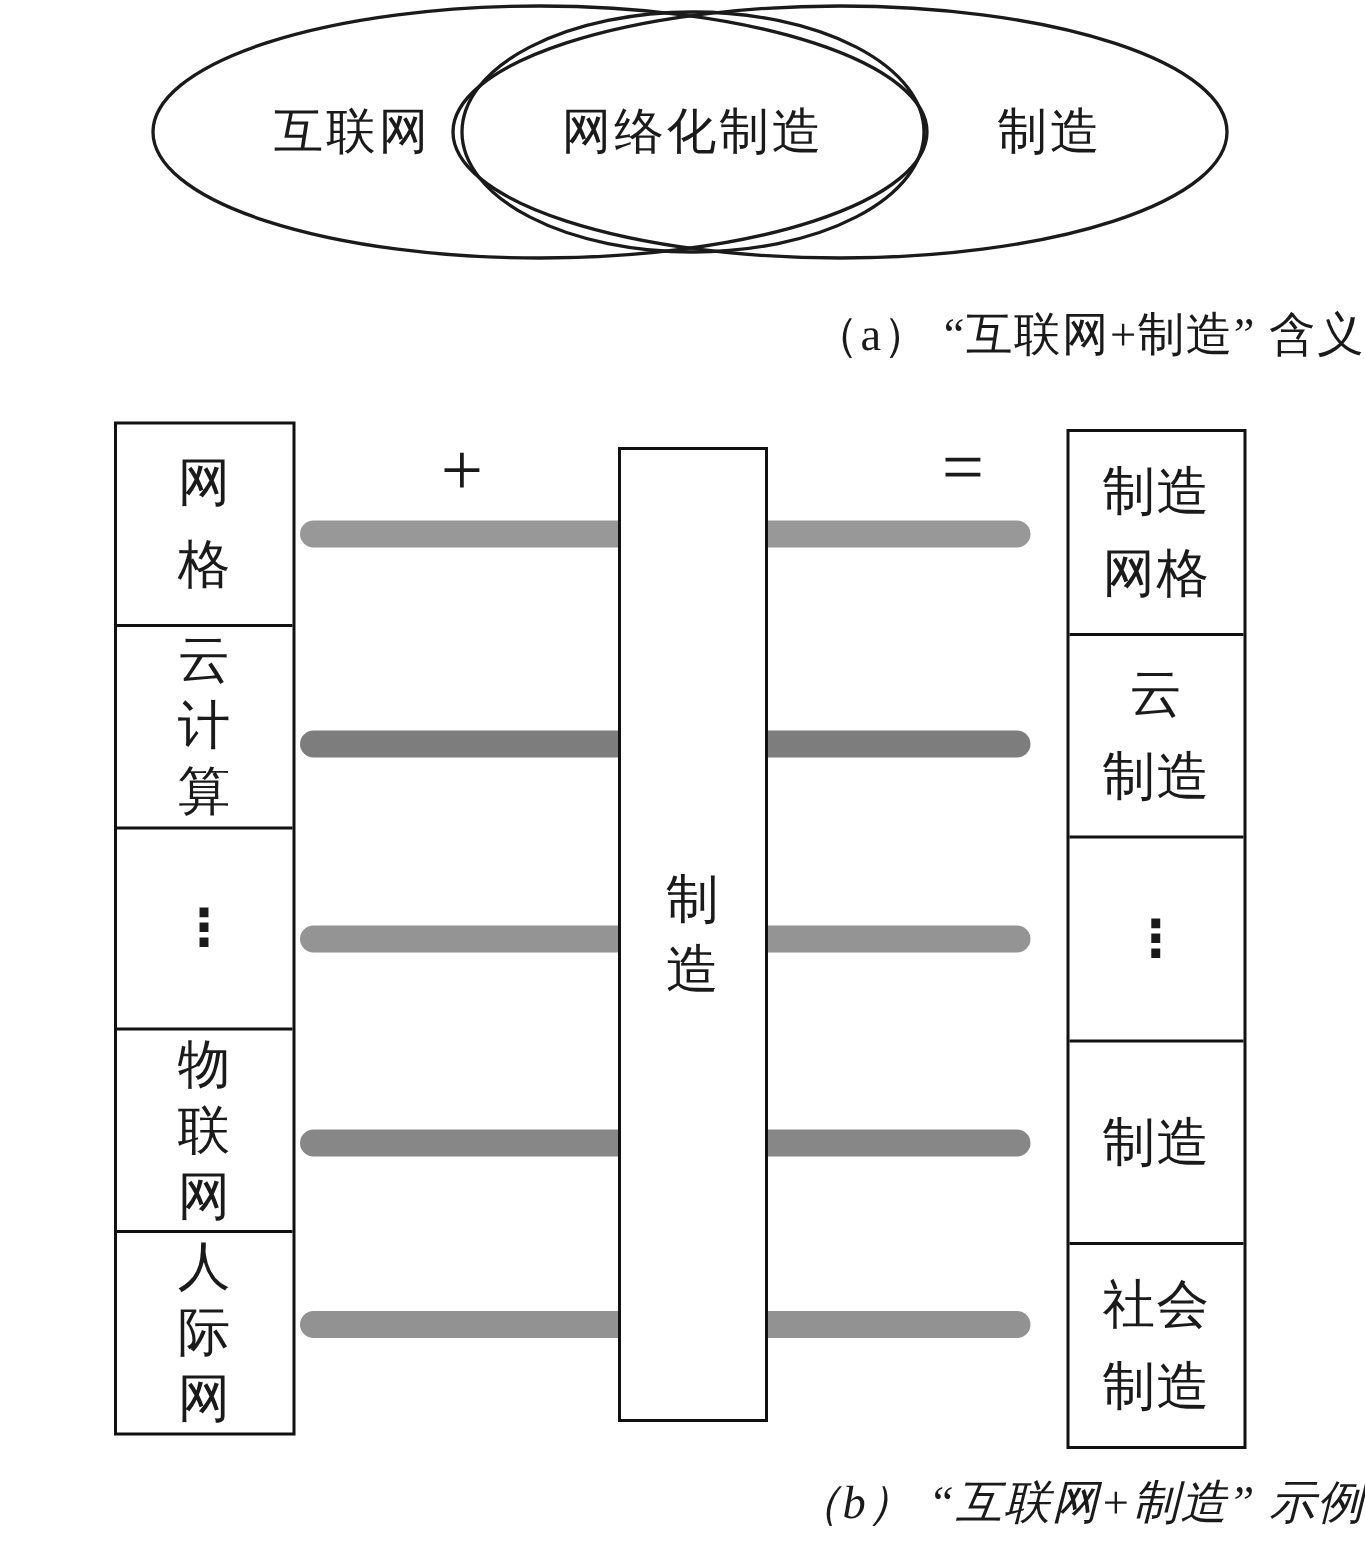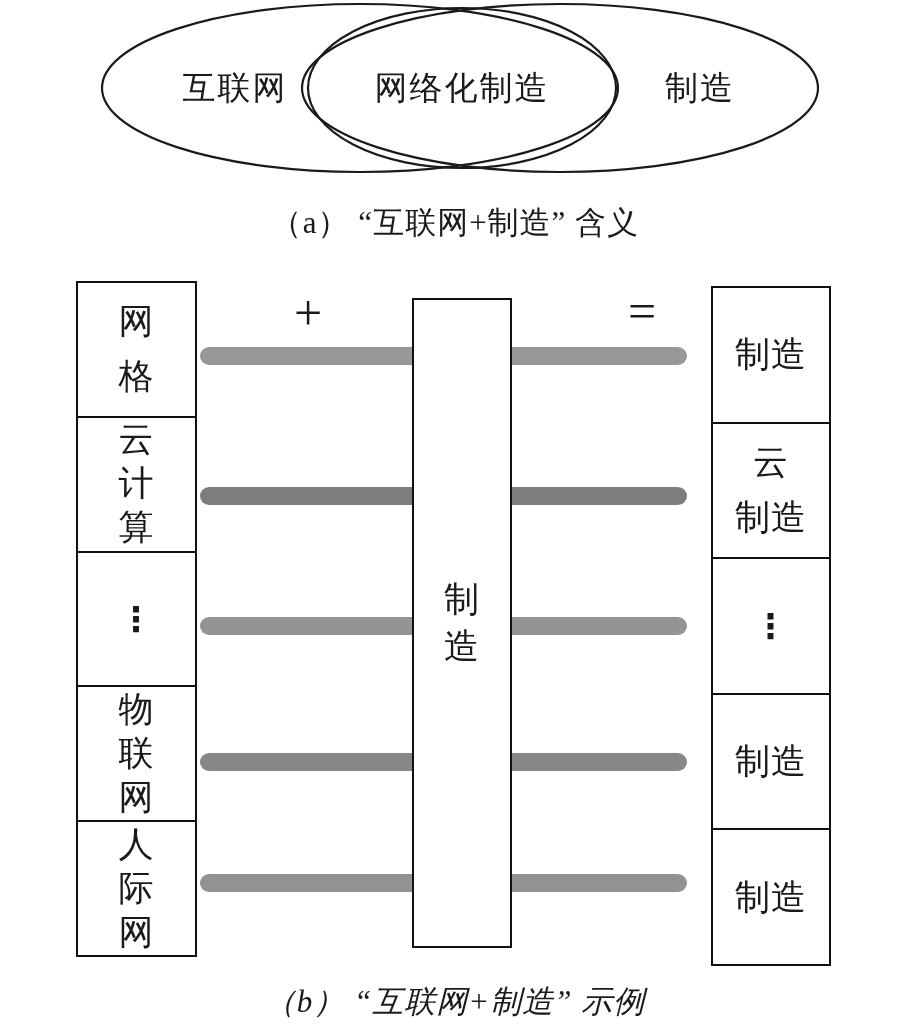--- a/index.html
+++ b/index.html
@@ -8,21 +8,21 @@
     font-family:"Liberation Serif","DejaVu Serif",serif;color:#1a1a1a;
   }
   
   #venn-svg{position:absolute;left:0;top:0;}
   .venn-label{
     position:absolute;transform:translate(-50%,-50%);
     font-size:33px;white-space:nowrap;letter-spacing:2px;
   }
   
   .caption{
-    position:absolute;left:0;width:100%;text-align:center;
+    position:absolute;left:0;width:100%;text-align:right;
     font-size:31px;white-space:nowrap;letter-spacing:1px;
   }
   #caption-a{top:202px;}
   #caption-b{top:981px;font-style:italic;}
   
   .col{
     position:absolute;box-sizing:border-box;background:#ffffff;
     border:2.5px solid #111111;display:flex;flex-direction:column;z-index:2;
   }
   #left-column{left:76px;top:281px;width:121px;height:676px;}
@@ -111,31 +111,33 @@
   </div>
 
   <div id="center-box">
     <span class="ln">制</span>
     <span class="ln">造</span>
   </div>
 
   <div id="right-column" class="col">
     <div class="col-cell">
       <span class="ln">制造</span>
+      <span class="ln">网格</span>
     </div>
     <div class="col-cell">
       <span class="ln">云</span>
       <span class="ln">制造</span>
     </div>
     <div class="col-cell dots">
       <span class="ln">⋮</span>
     </div>
     <div class="col-cell">
       <span class="ln">制造</span>
     </div>
     <div class="col-cell">
+      <span class="ln">社会</span>
       <span class="ln">制造</span>
     </div>
   </div>
 
   <div id="caption-b" class="caption">（b） “互联网+制造” 示例</div>
 
 </div>
 
 </body></html>

